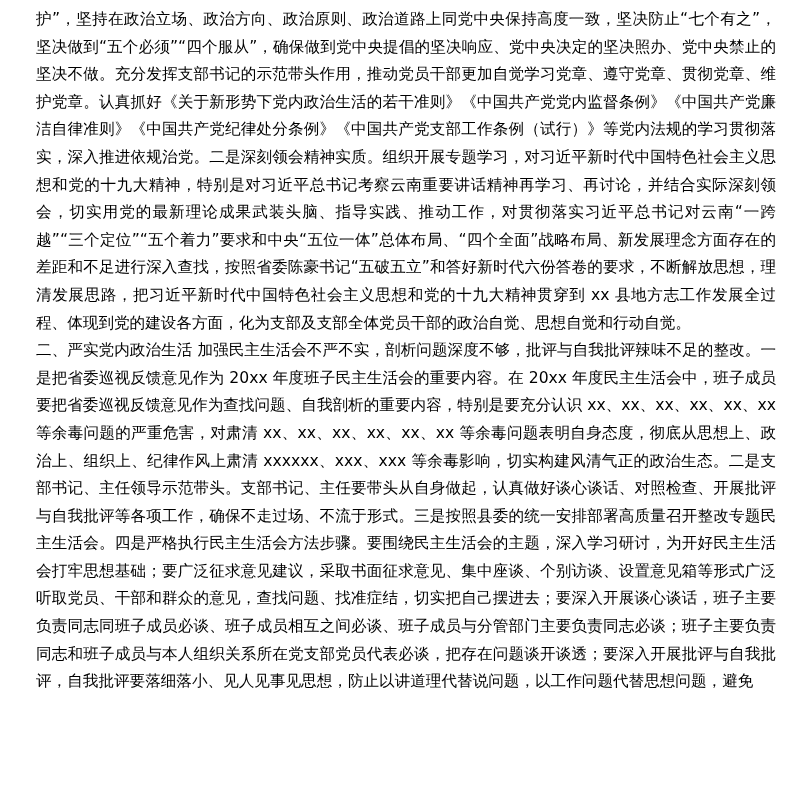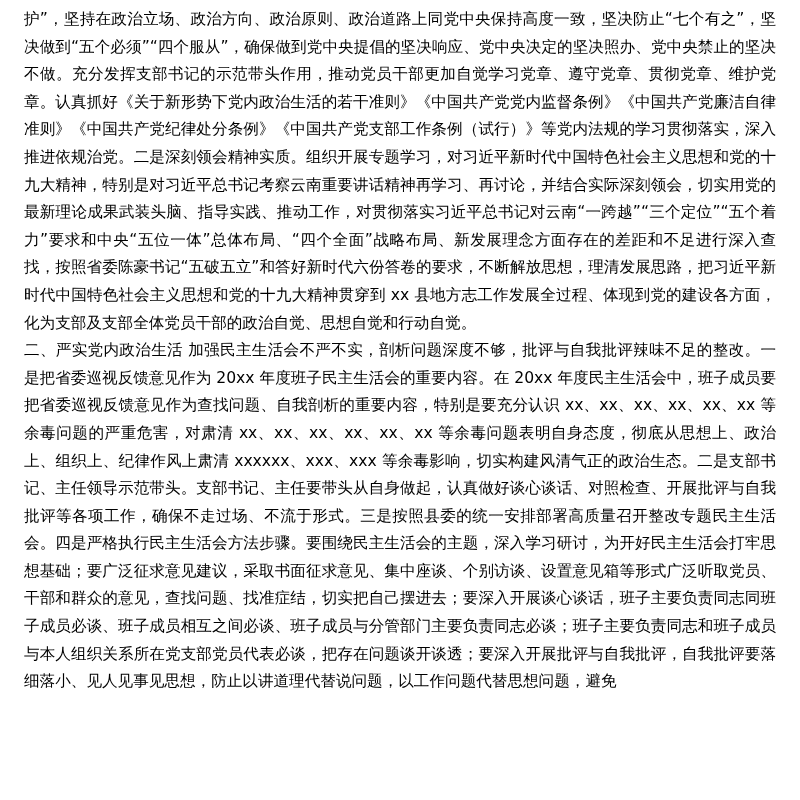--- a/index.html
+++ b/index.html
@@ -5,21 +5,21 @@
   html, body {
     margin: 0;
     padding: 0;
     background: #ffffff;
   }
   .page {
     width: 800px;
     height: 800px;
     background: #ffffff;
     box-sizing: border-box;
-    padding: 6px 24px 0 24px;
+    padding: 6px 24px 0 36px;
     overflow: hidden;
     position: relative;
   }
   .doc-body {
     font-family: "DejaVu Sans", "Liberation Sans", sans-serif;
     font-size: 15.6px;
     line-height: 27.6px;
     color: #000000;
     text-align: justify;
     text-justify: inter-ideograph;

